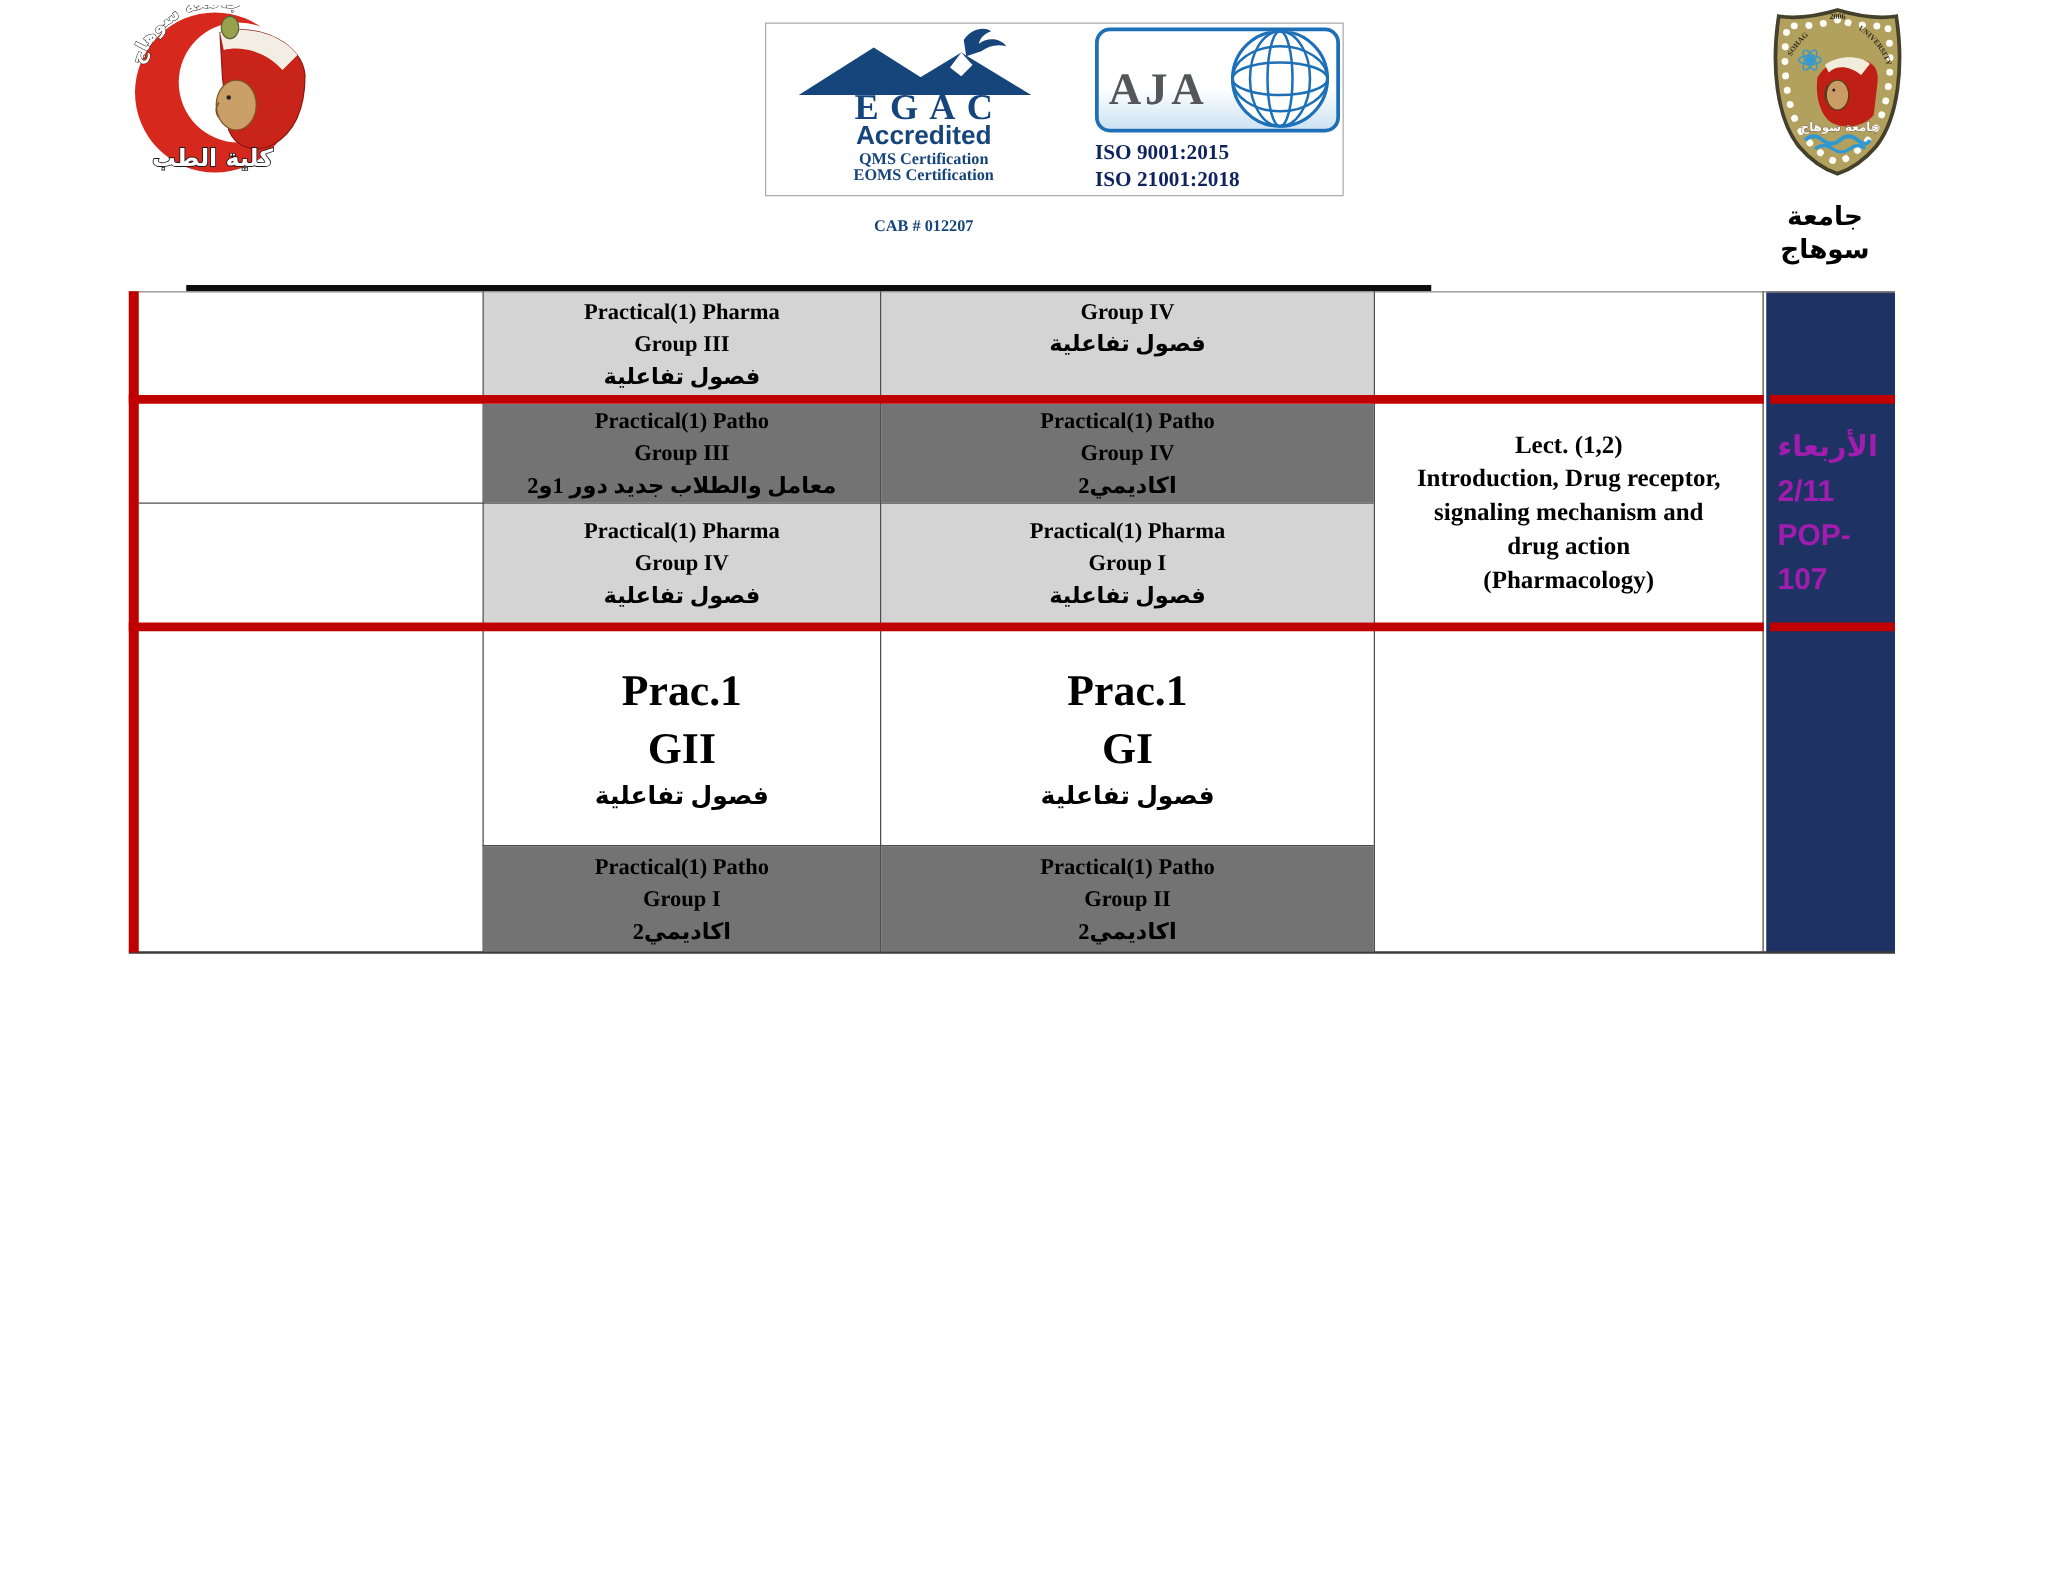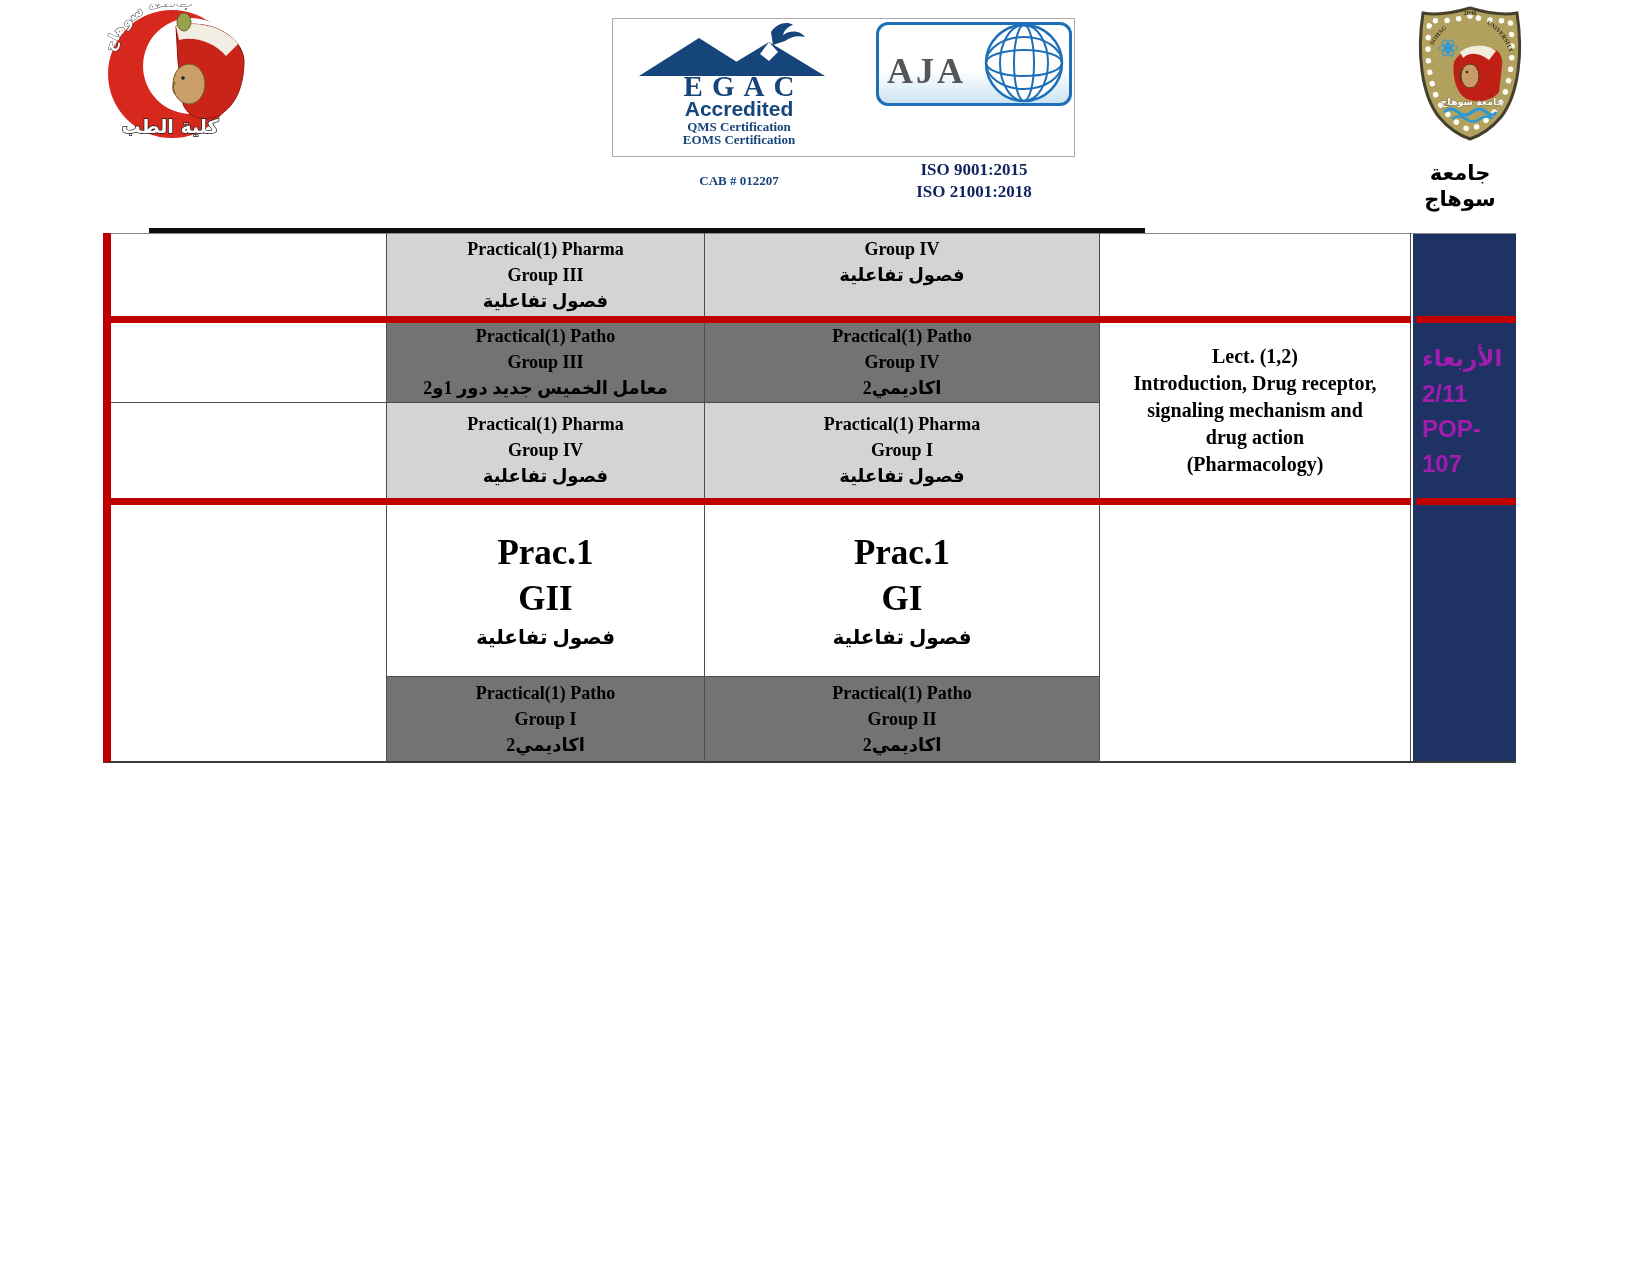--- a/index.html
+++ b/index.html
@@ -24,22 +24,22 @@
                 line-height:20px;font-family:"Liberation Sans",sans-serif;}
   .egac-line{left:8px;width:236px;text-align:center;color:#16457c;font-weight:bold;font-size:13px;line-height:13px;
                 font-family:"Liberation Serif",serif;}
   #egac-l0{top:101px;} #egac-l1{top:114px;} #egac-l2{top:127px;margin-top:28px;}
 
   #aja-box{left:876px;top:22px;width:196px;height:84px;border:3px solid #1d6fb8;border-radius:12px;
            background:linear-gradient(180deg,#ffffff 58%,#cde3f3);box-sizing:border-box;overflow:hidden;}
   #aja-globe{position:absolute;right:-8px;top:-6px;width:106px;height:90px;}
   #aja-text{position:absolute;left:8px;top:26px;font-weight:bold;font-size:36px;line-height:40px;color:#55565a;
             letter-spacing:3px;font-family:"Liberation Serif",serif;}
-  .iso-line{left:876px;width:196px;text-align:center;color:#10235f;font-weight:bold;font-size:17px;line-height:22px;
-            font-family:"Liberation Serif",serif;margin-top:48px;}
+  .iso-line{left:876px;width:196px;color:#10235f;font-weight:bold;font-size:17px;line-height:22px;
+            font-family:"Liberation Serif",serif;}
   #iso-0{top:111px;} #iso-1{top:133px;}
 
   
   #red-bar{left:103px;top:233px;width:8px;height:529px;background:#C00000;}
   #day-col{left:1413px;top:233px;width:103px;height:529px;background:#1e3263;border-top:1px solid #666;box-sizing:border-box;}
   #thick-line{left:149px;top:228px;width:996px;height:5px;background:#0d0d0d;}
   #h-top{left:103px;top:233px;width:1413px;height:1px;background:#8a8a8a;}
   #h-bottom{left:103px;top:761px;width:1413px;height:2px;background:#3b3b3b;}
   .vline{position:absolute;top:233px;height:529px;width:1px;background:#4d4d4d;}
   #v1{left:386px;} #v2{left:704px;} #v3{left:1099px;} #v4{left:1410px;}
@@ -174,21 +174,21 @@
     <span class="ln-ar">فصول تفاعلية</span>
   </div>
   <div class="cell bg-gray" id="r1c3">
     <span class="ln">Group IV</span>
     <span class="ln-ar">فصول تفاعلية</span>
   </div>
 
   <div class="cell bg-gold" id="r2c2">
     <span class="ln">Practical(1) Patho</span>
     <span class="ln">Group III</span>
-    <span class="ln-ar">معامل الخميس جديد دور 1و2</span>
+    <span class="ln-ar">معامل والطلاب جديد دور 1و2</span>
   </div>
   <div class="cell bg-gold" id="r2c3">
     <span class="ln">Practical(1) Patho</span>
     <span class="ln">Group IV</span>
     <span class="ln-ar">اكاديمي2</span>
   </div>
 
   <div class="cell bg-gray" id="r3c2">
     <span class="ln">Practical(1) Pharma</span>
     <span class="ln">Group IV</span>

